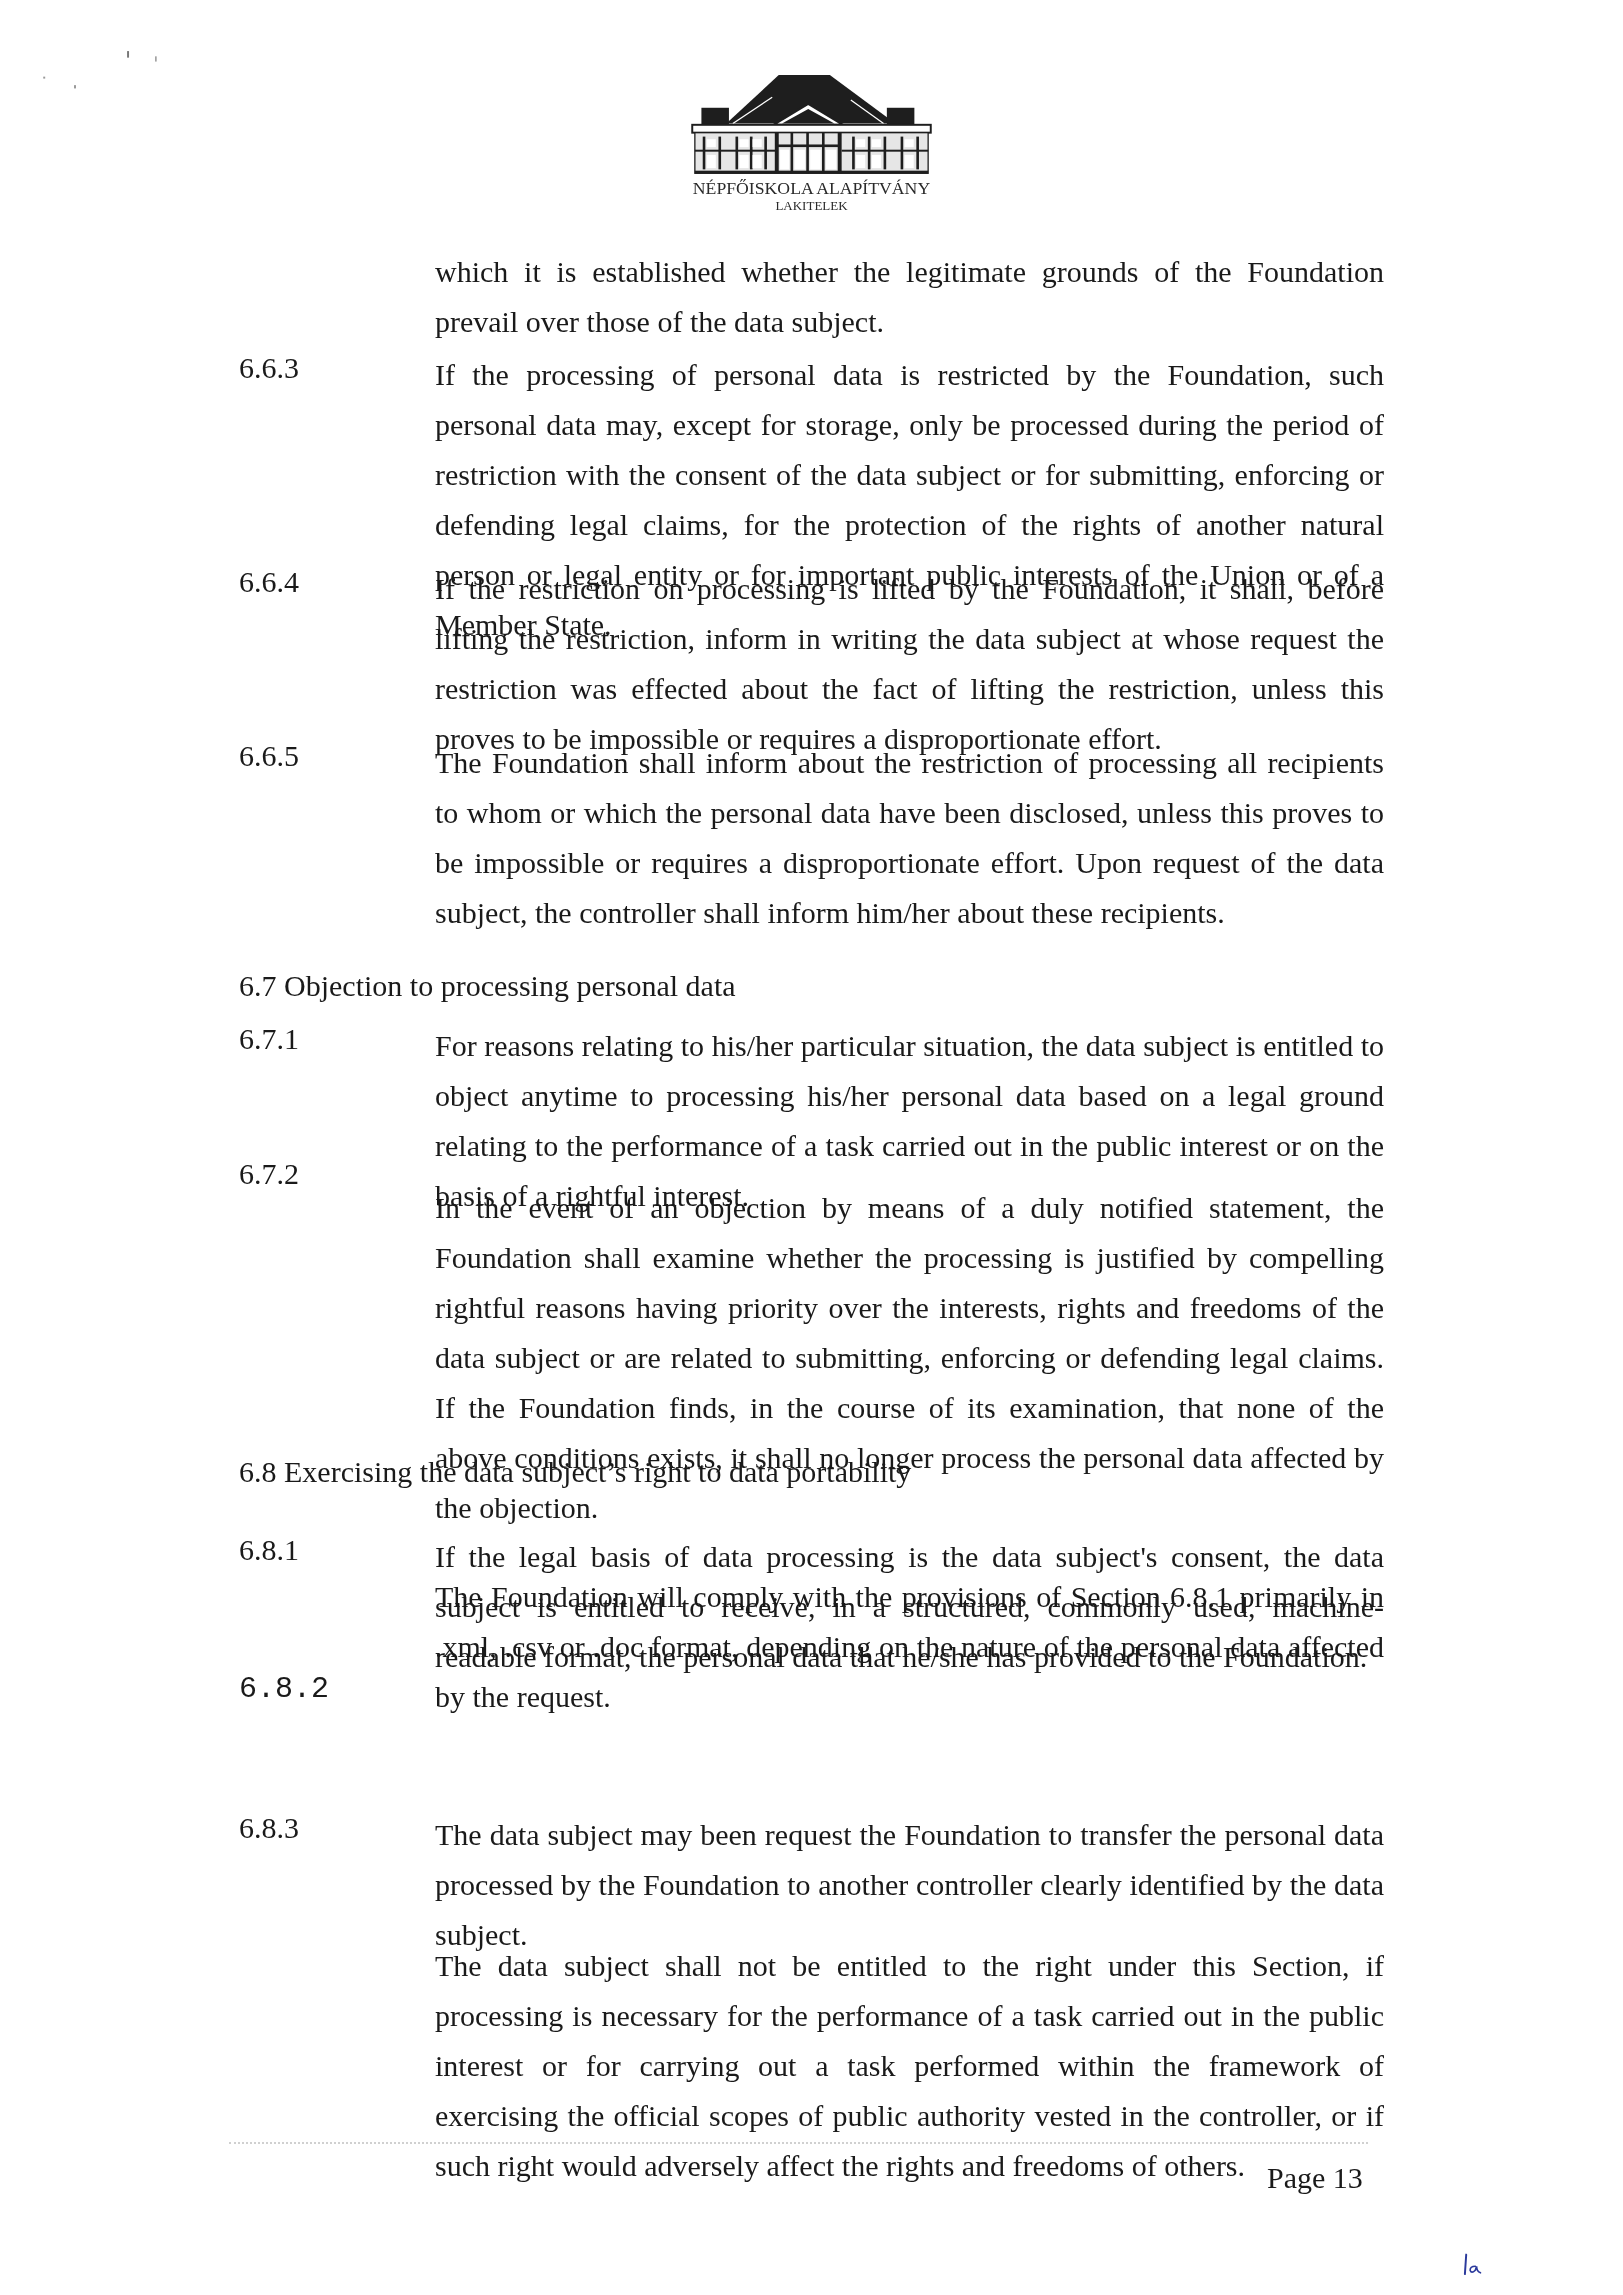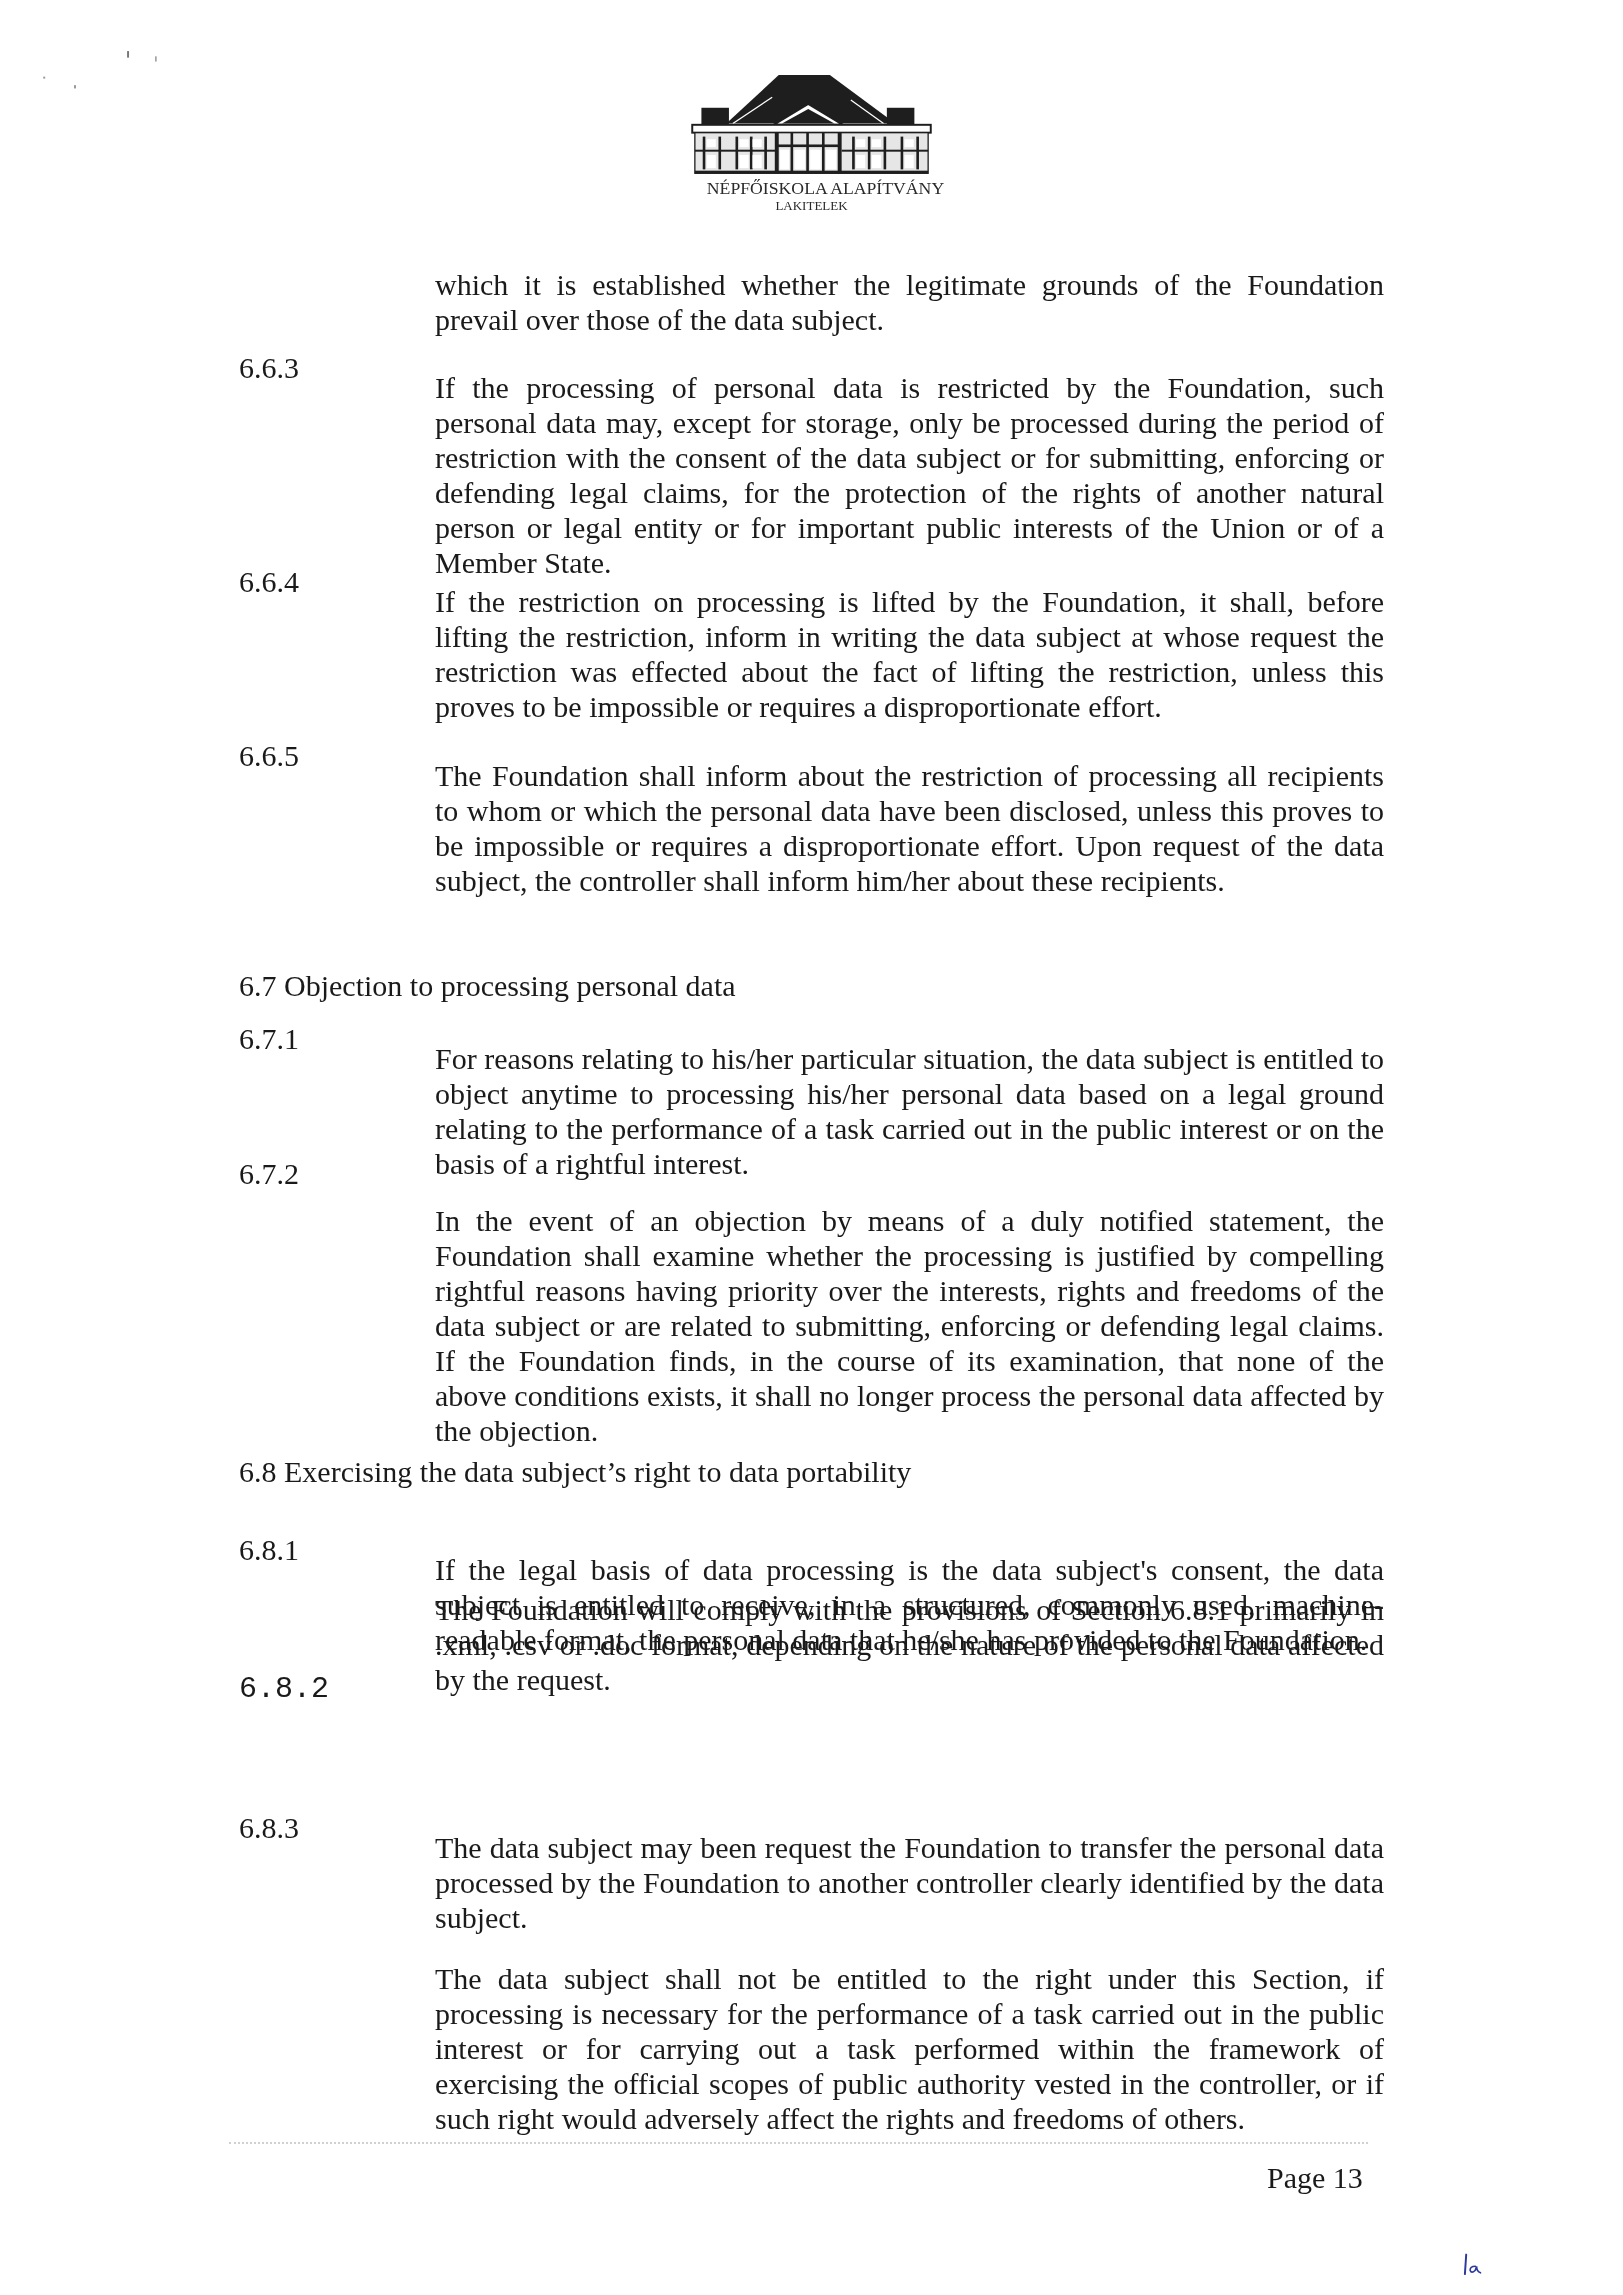--- a/index.html
+++ b/index.html
@@ -10,26 +10,26 @@
     }
     .scan-specks { position: absolute; left: 0; top: 0; width: 262px; height: 131px; }
     .logo {
       position: absolute; left: 687px; top: 71px; width: 249px; height: 151px;
     }
     .logo svg { display: block; }
     .logo-text {
       position: absolute; left: 0; width: 249px; text-align: center;
       font-family: "Liberation Serif", serif; color: #2a2a2a; letter-spacing: 0px;
     }
-    .logo-name { top: 107px; font-size: 17.7px; margin-left: 14px; }
+    .logo-name { top: 107px; font-size: 17.7px; }
     .logo-town { top: 127px; font-size: 13px; }
 
     .para {
       position: absolute; left: 435px; width: 949px;
-      font-size: 30px; line-height: 35px; text-align: justify; margin-top: 20px;
+      font-size: 30px; line-height: 50px; text-align: justify;
     }
     .para.last-line-left { text-align-last: left; }
     .num {
       position: absolute; left: 239px; font-size: 30px; line-height: 35px;
     }
     .heading {
       position: absolute; left: 239px; font-size: 30px; line-height: 35px;
     }
 
     .footer-rule {

